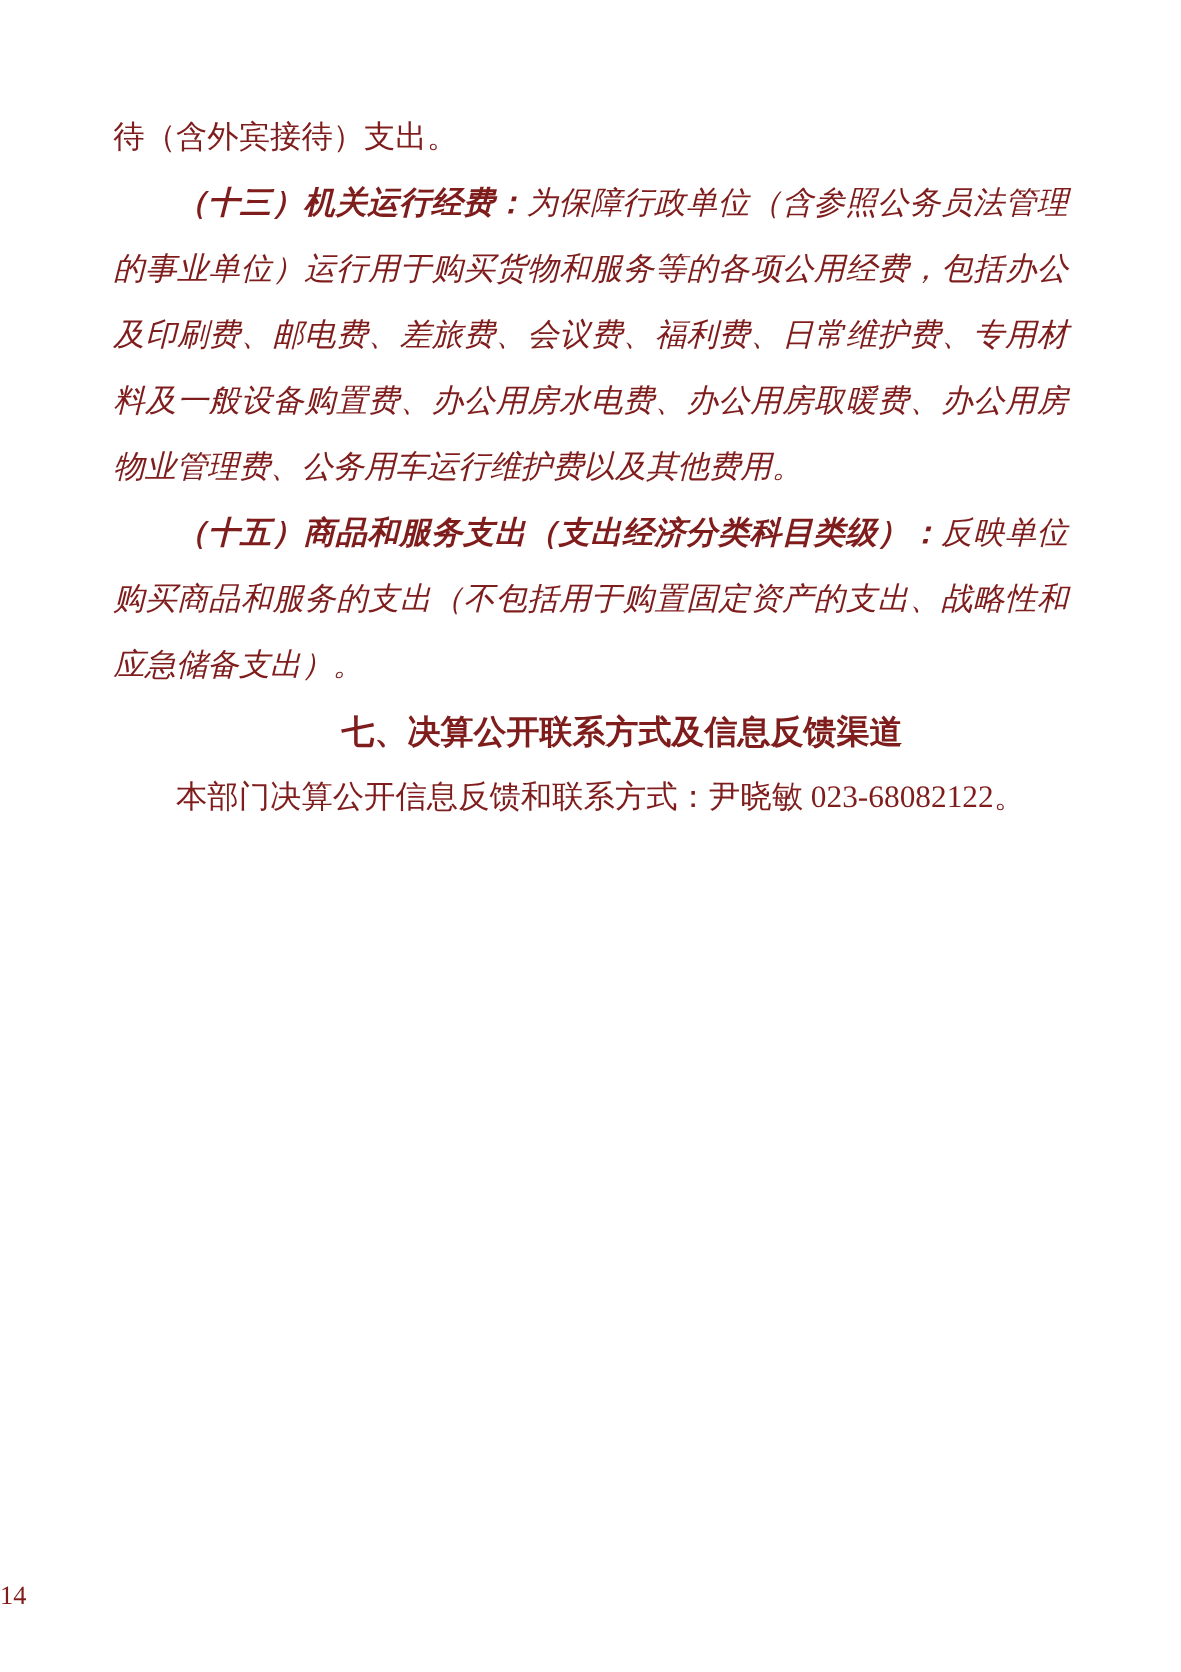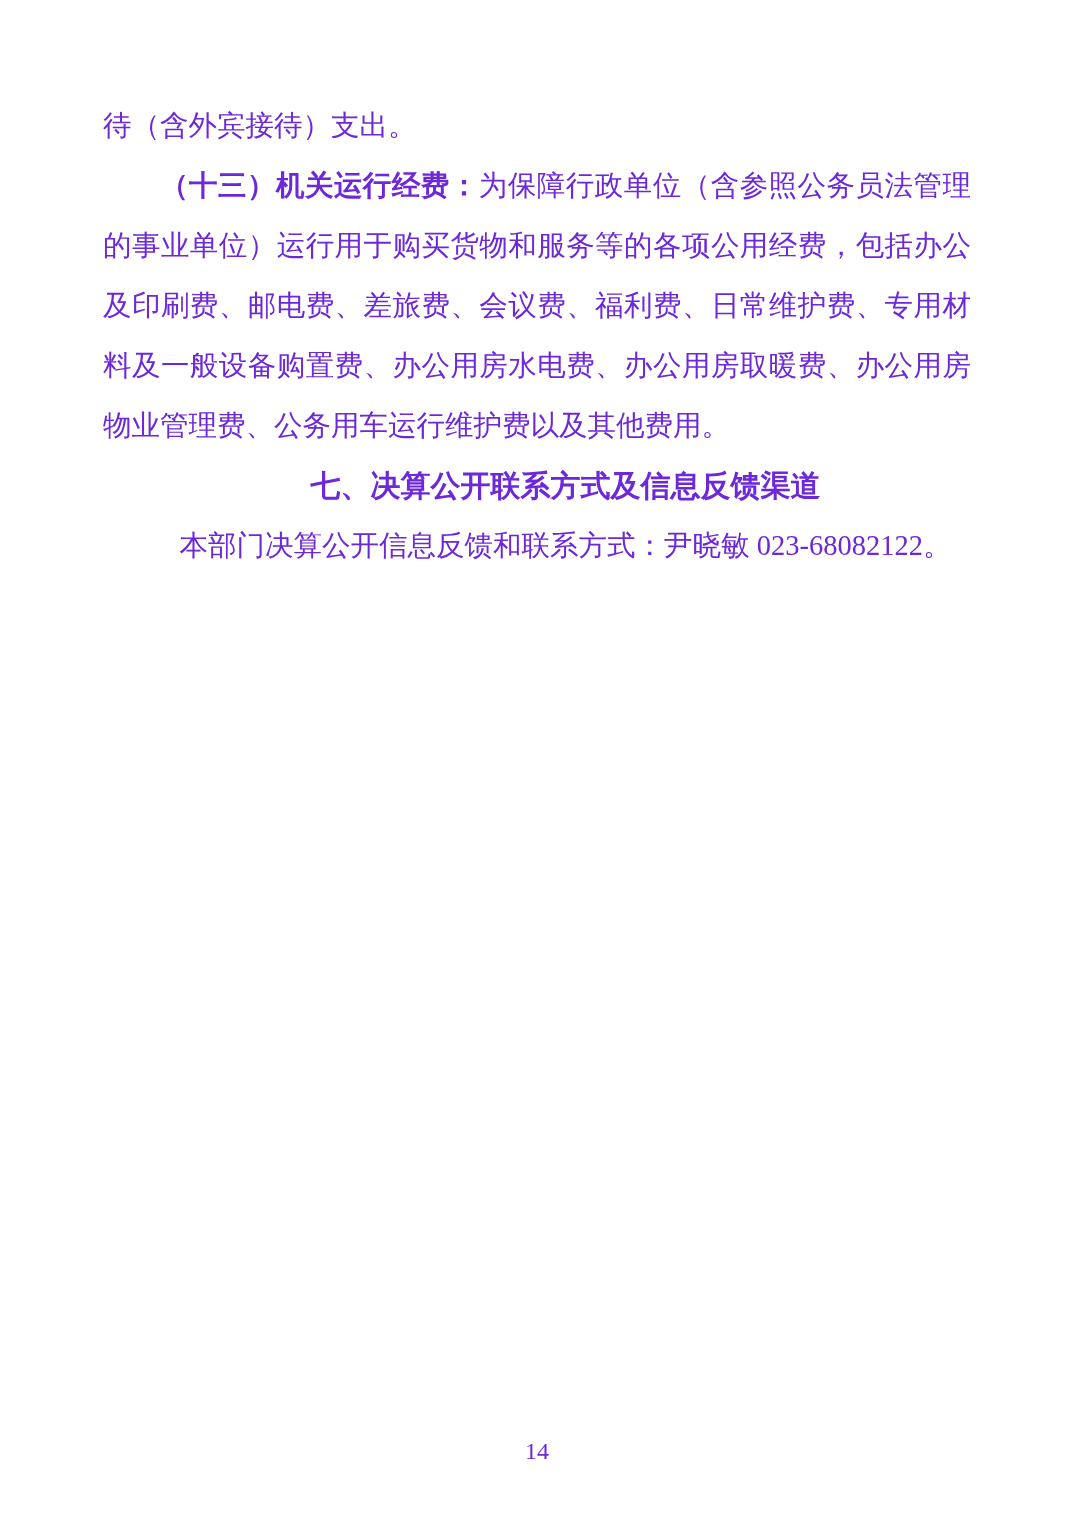--- a/index.html
+++ b/index.html
@@ -5,86 +5,89 @@
   html, body {
     margin: 0;
     padding: 0;
     background: #ffffff;
   }
   .page {
     position: relative;
     width: 1074px;
     height: 1520px;
     background: #ffffff;
-    color: #6d28d9;
+    color: #7f1d1d;
     font-family: "Liberation Serif", serif;
     overflow: hidden;
   }
   .content {
     position: absolute;
     left: 103px;
     top: 96px;
     width: 868px;
   }
   .body-para {
     margin: 0;
     font-size: 28.5px;
     line-height: 60px;
     text-align: justify;
     text-justify: inter-ideograph;
     letter-spacing: 0;
   }
   .indent {
     text-indent: 57px;
+    font-style: italic;
   }
   .lead {
     font-weight: bold;
   }
   .section-heading {
     margin: 0;
     font-size: 30px;
     line-height: 60px;
     font-weight: bold;
     font-family: "Liberation Sans", sans-serif;
     text-indent: 57px;
     text-align: center;
   }
   .contact-line {
     margin: 0;
     font-size: 28.5px;
     line-height: 60px;
     text-indent: 57px;
-    text-align: center;
+    text-align: left;
   }
   .page-number {
     position: absolute;
     top: 1436px;
     left: 0;
     width: 100%;
-    text-align: center;
     font-size: 24px;
     line-height: 30px;
     font-family: "Liberation Serif", serif;
   }
 </style>
 </head>
 <body>
 
 <div class="page">
   <div class="content">
 
     <p class="body-para">
       <span>待（含外宾接待）支出。</span>
     </p>
 
     <p class="body-para indent">
       <span class="lead">（十三）机关运行经费：</span><span>为保障行政单位（含参照公务员法管理的事业单位）运行用于购买货物和服务等的各项公用经费，包括办公及印刷费、邮电费、差旅费、会议费、福利费、日常维护费、专用材料及一般设备购置费、办公用房水电费、办公用房取暖费、办公用房物业管理费、公务用车运行维护费以及其他费用。</span>
     </p>
 
 
+    <p class="body-para indent">
+      <span class="lead">（十五）商品和服务支出（支出经济分类科目类级）：</span><span>反映单位购买商品和服务的支出（不包括用于购置固定资产的支出、战略性和应急储备支出）。</span>
+    </p>
 
 
 
     <h2 class="section-heading">七、决算公开联系方式及信息反馈渠道</h2>
 
     <p class="contact-line">本部门决算公开信息反馈和联系方式：尹晓敏 023-68082122。</p>
 
   </div>
 
   <div class="page-number">14</div>

